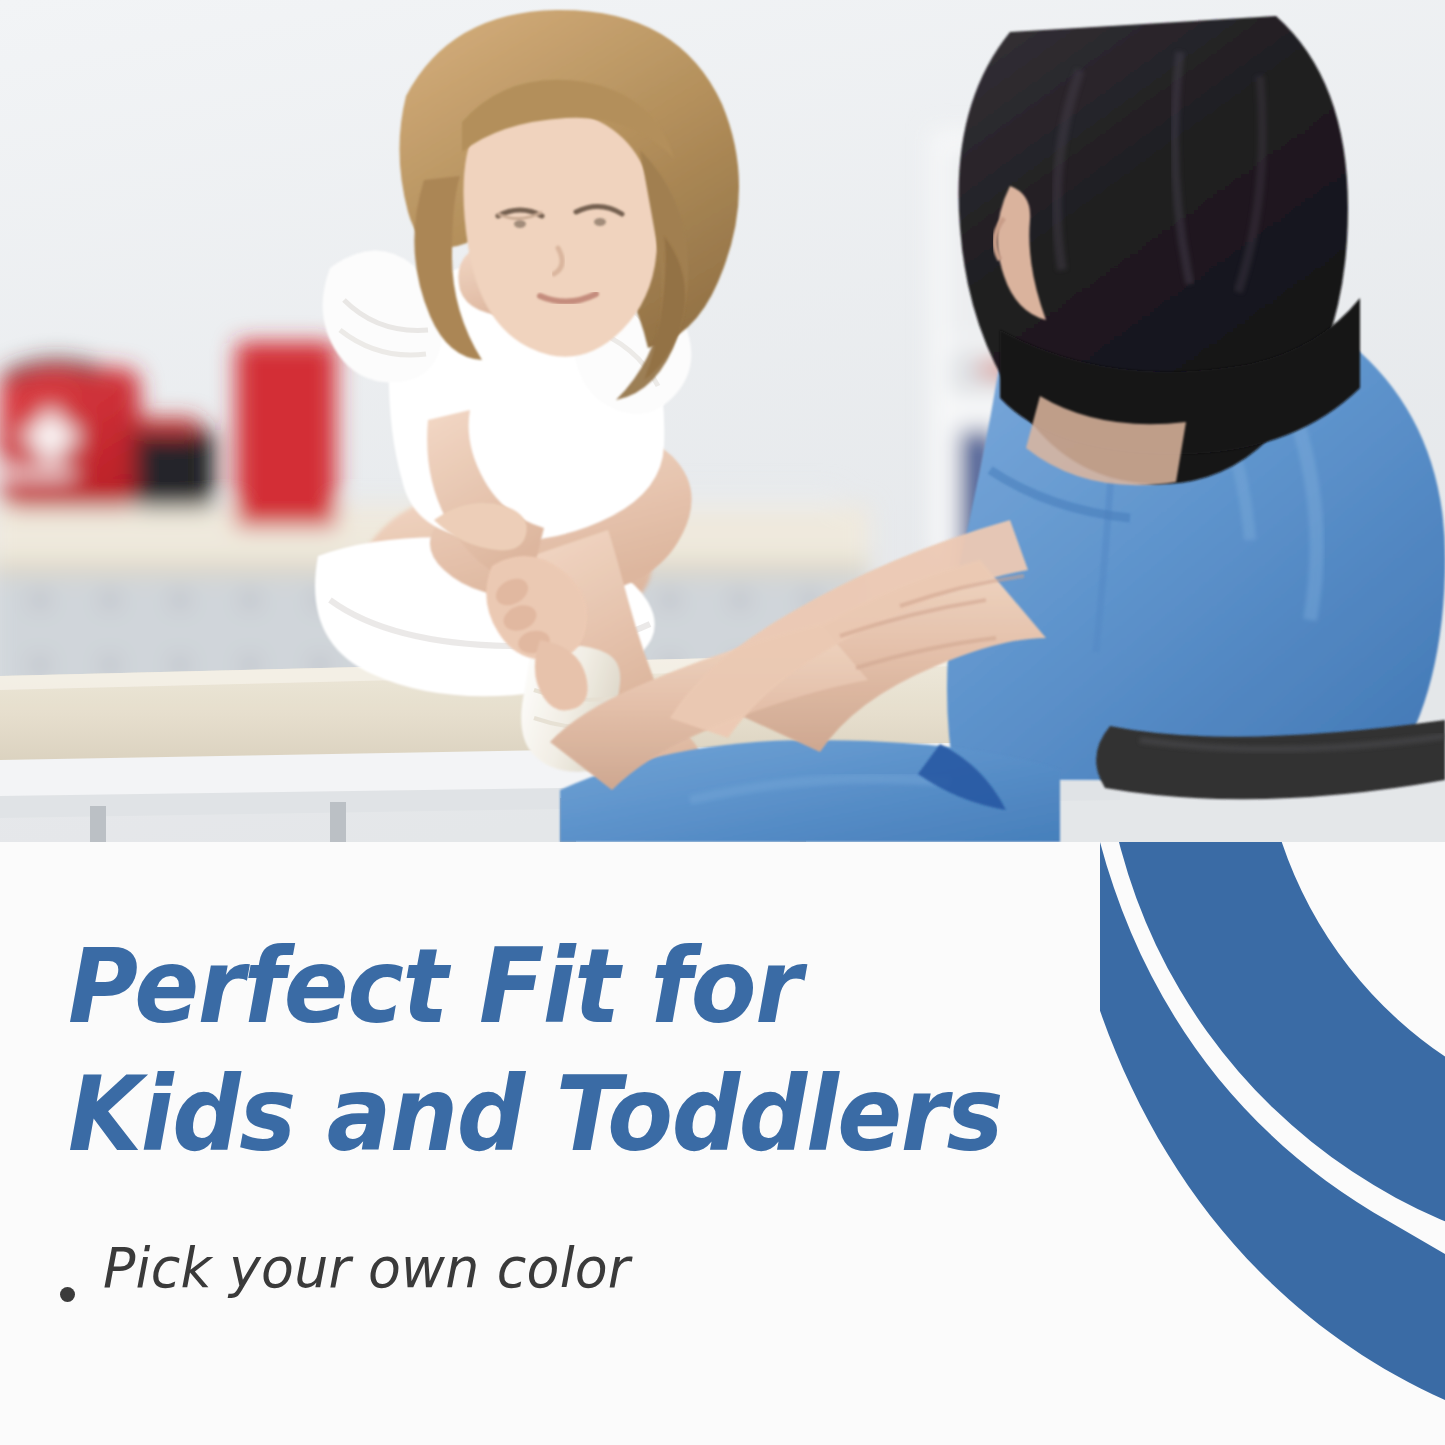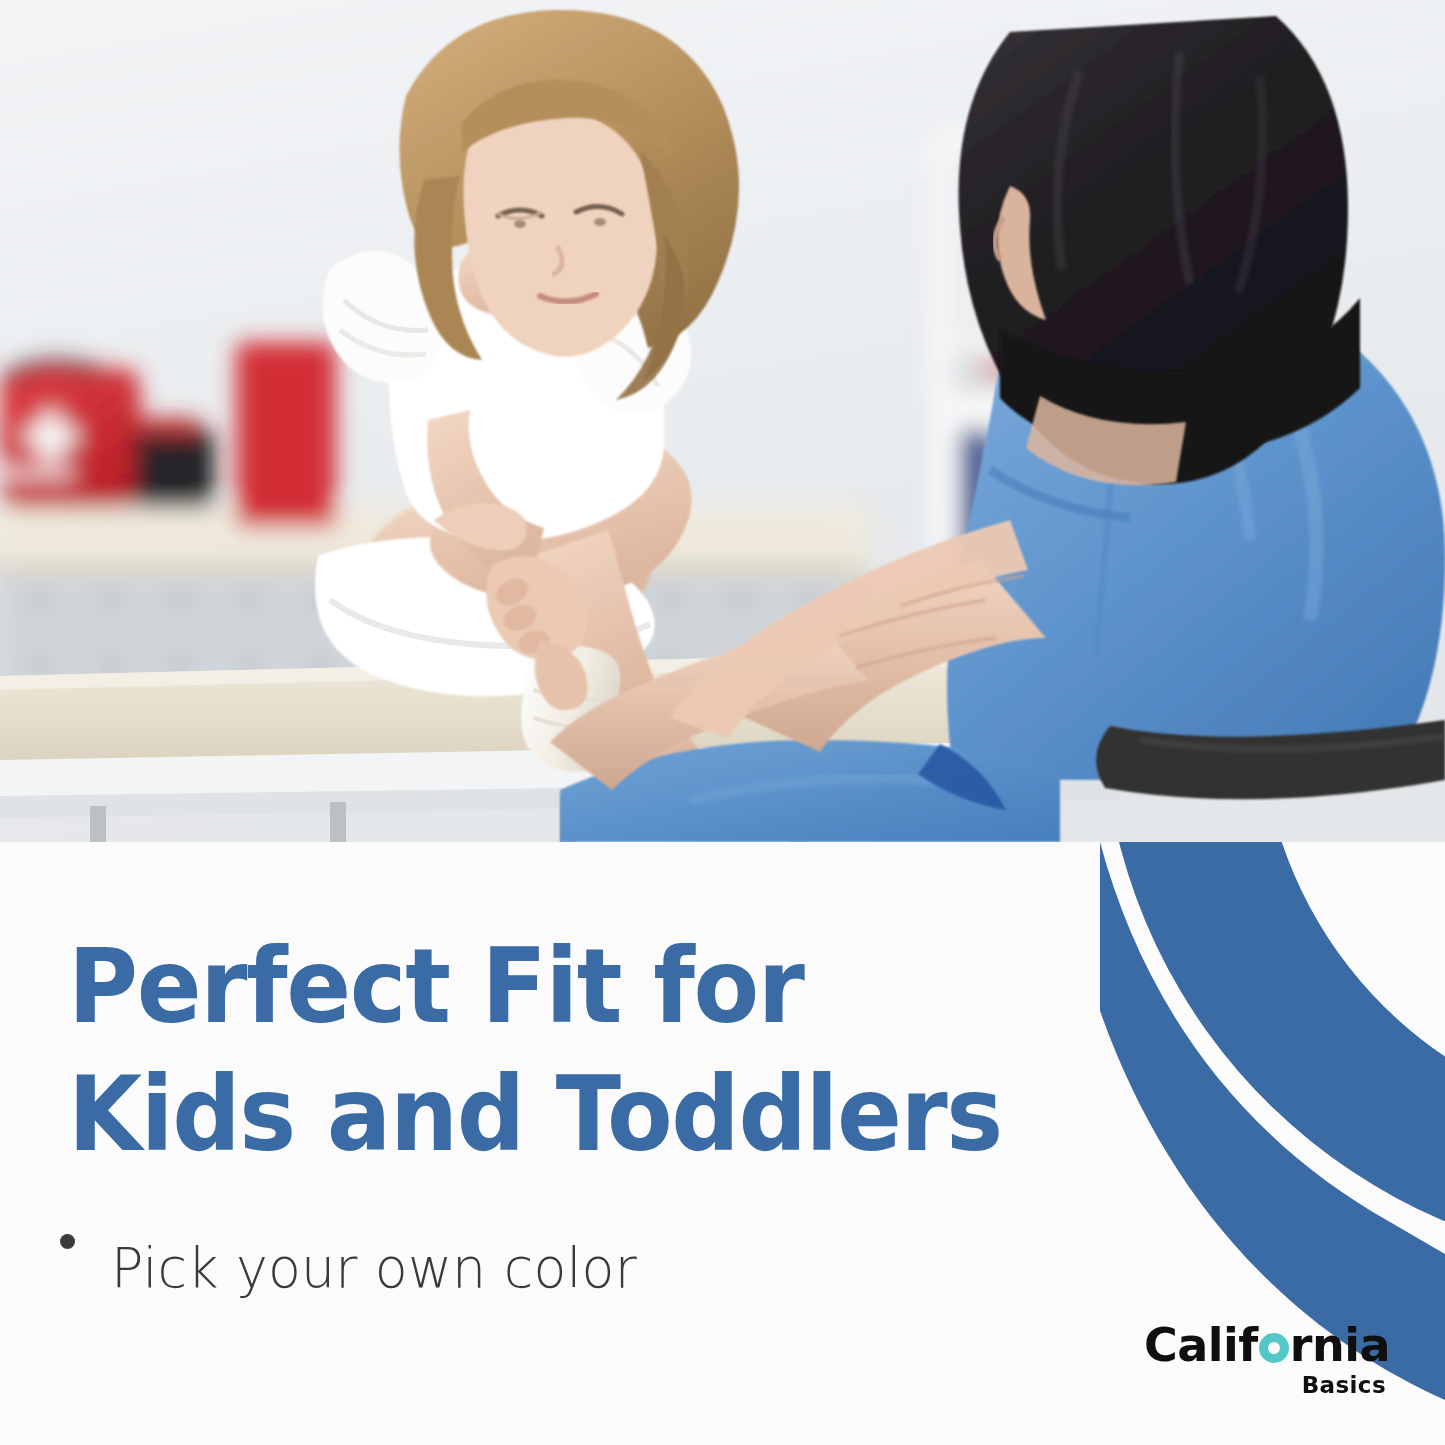--- a/index.html
+++ b/index.html
@@ -10,20 +10,21 @@
   body {
     font-family: "Liberation Sans", sans-serif;
   }
 
   #ad {
     position: relative;
     width: 1445px;
     height: 1445px;
     overflow: hidden;
     background: #fbfbfb;
+    font-style: italic;
   }
 
   
   .photo {
     position: absolute;
     left: 0;
     top: 0;
     width: 1445px;
     height: 842px;
     overflow: hidden;
@@ -74,23 +75,22 @@
     position: absolute;
     left: 60px;
     top: 392px;
     width: 900px;
     list-style: none;
     margin: 0;
     padding: 0;
   }
   .bullets li {
     display: flex;
-    align-items: flex-start;
+    align-items: flex-end;
     margin-bottom: 20px;
-    gap: 8px;
   }
   .bullets .dot {
     width: 15px;
     height: 15px;
     border-radius: 50%;
     background: #3b3b3b;
     flex: 0 0 auto;
     margin-right: 28px;
   }
   .bullets .txt {
@@ -447,18 +447,14 @@
     </div>
 
     <ul class="bullets">
       <li>
         <span class="dot"></span>
         <span class="txt">Pick your own color</span>
       </li>
     </ul>
   </div>
 
-  <div class="logo">
-    <div class="brand"><span>Calif</span><span class="teal-o"></span><span>rnia</span></div>
-    <div class="sub">Basics</div>
-  </div>
 
 </div>
 
 </body></html>

